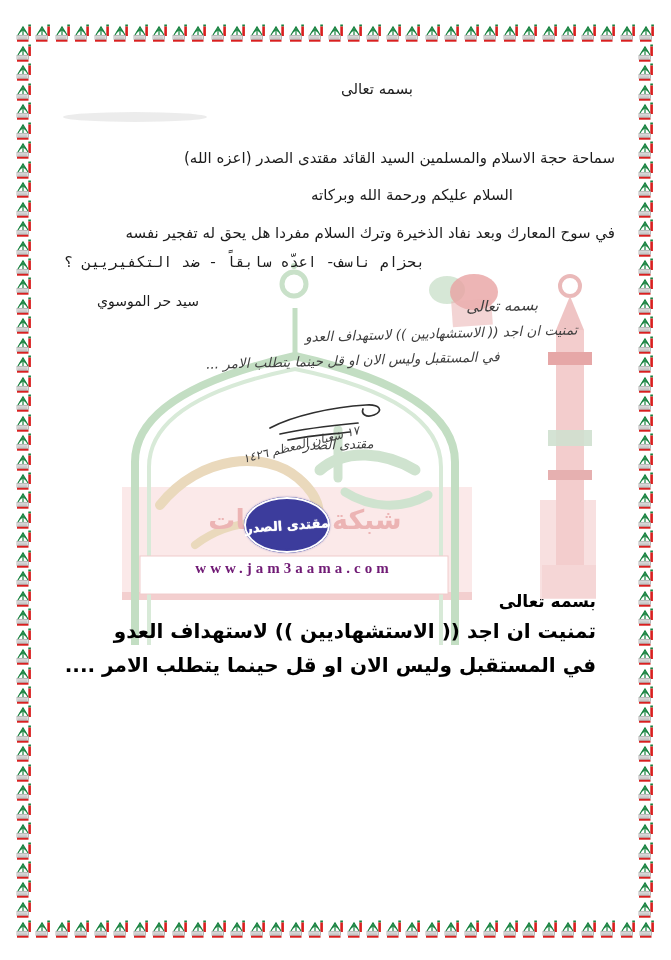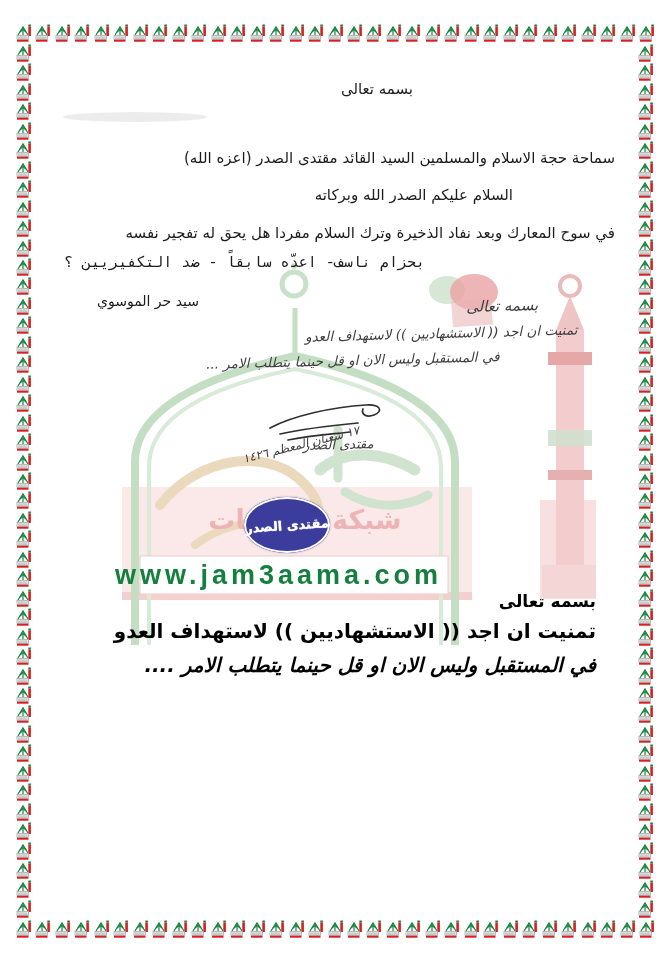--- a/index.html
+++ b/index.html
@@ -12,22 +12,22 @@
   
   .border-strip{position:absolute;display:flex;z-index:6;}
   .border-strip.h{flex-direction:row;justify-content:space-between;}
   .border-strip.v{flex-direction:column;justify-content:space-between;}
   .emblem{width:19px;height:19px;flex:0 0 auto;}
   .emblem svg{display:block;}
   
   #watermark-layer{left:0;top:0;z-index:1;}
   .wm-text{position:absolute;z-index:2;text-align:center;direction:rtl;}
   .wm-network{left:150px;top:504px;width:310px;font-size:27px;font-weight:bold;color:#ecb4b4;}
-  .wm-url{left:146px;top:560px;width:296px;font-size:27px;color:#15803d;
-          font-family:Liberation Sans, sans-serif;letter-spacing:4px;font-weight:bold;}
+  .wm-url{left:146px;top:560px;width:296px;font-size:15px;color:#701a75;
+          font-family:Liberation Serif, serif;letter-spacing:4px;font-weight:bold;}
   
   .doc-text{position:absolute;direction:rtl;color:#1c1c1c;z-index:3;white-space:nowrap;}
   .fs15{font-size:15px;}
   
   .hw{position:absolute;direction:rtl;color:#3f3f3f;z-index:3;white-space:nowrap;
       font-style:italic;transform:rotate(-1.5deg);}
   
   .stamp{
     position:absolute;left:244px;top:497px;width:86px;height:56px;z-index:4;
     background:var(--stamp-color);border-radius:50%;
@@ -85,21 +85,21 @@
   <rect x="140" y="556" width="308" height="38" fill="#ffffff" stroke="#f0cccc"></rect>
 </svg>
 
 <div class="wm-text wm-network">شبكة ومهديات</div>
 <div class="wm-text wm-url">www.jam3aama.com</div>
 
 <div class="doc-text fs15" style="left:277px;top:80px;width:200px;text-align:center;">بسمه تعالى</div>
 
 <div class="doc-text fs15" style="right:56px;top:149px;">سماحة حجة الاسلام والمسلمين السيد القائد مقتدى الصدر (اعزه الله)</div>
 
-<div class="doc-text fs15" style="right:158px;top:186px;">السلام عليكم الصدر الله وبركاته</div>
+<div class="doc-text fs15" style="right:158px;top:186px;">السلام عليكم ورحمة الله وبركاته</div>
 
 <div class="doc-text fs15" style="right:56px;top:224px;">في سوح المعارك وبعد نفاد الذخيرة وترك السلام مفردا هل يحق له تفجير نفسه</div>
 
 <div class="doc-text fs15" style="right:246px;top:253px;font-family:Liberation Mono, monospace;">بحزام ناسف- اعدّه سابقاً  - ضد التكفيريين ؟</div>
 
 <div class="doc-text" style="left:97px;top:293px;font-size:14px;">سيد حر الموسوي</div>
 
 <div class="hw" style="right:133px;top:297px;font-size:15px;">بسمه تعالى</div>
 
 <div class="hw" style="right:94px;top:325px;font-size:13.5px;">تمنيت ان اجد (( الاستشهاديين )) لاستهداف العدو</div>
@@ -119,21 +119,21 @@
 <div class="hw" style="left:243px;top:452px;font-size:12px;transform:rotate(-14deg);transform-origin:left center;">١٧ شعبان المعظم ١٤٢٦</div>
 
 <div class="stamp">
   <span class="stamp-text">مقتدى الصدر</span>
 </div>
 
 <div class="transcript" style="right:75px;top:591px;font-size:17px;">بسمه تعالى</div>
 
 <div class="transcript" style="right:75px;top:619px;font-size:20px;">تمنيت ان اجد (( الاستشهاديين )) لاستهداف العدو</div>
 
-<div class="transcript" style="right:75px;top:653px;font-size:20px;font-style:italic;">في المستقبل وليس الان او قل حينما يتطلب الامر ....</div>
+<div class="transcript" style="right:75px;top:653px;font-size:20px;">في المستقبل وليس الان او قل حينما يتطلب الامر ....</div>
 
 <div id="strip-top" class="border-strip h" style="left:15px;top:24px;width:642px;height:19px;">
     <div class="emblem">
     <svg width="19" height="19" viewBox="0 0 19 19">
       <rect x="0" y="0" width="19" height="19" fill="#ffffff"></rect>
       <g fill="none" style="stroke:var(--b-green);" stroke-width="1.2">
         <path d="M3,11 L8,3 L13,11"></path>
         <path d="M8,3 L8,11"></path>
         <path d="M5,8 L8,5.5 L11,8"></path>
       </g>

